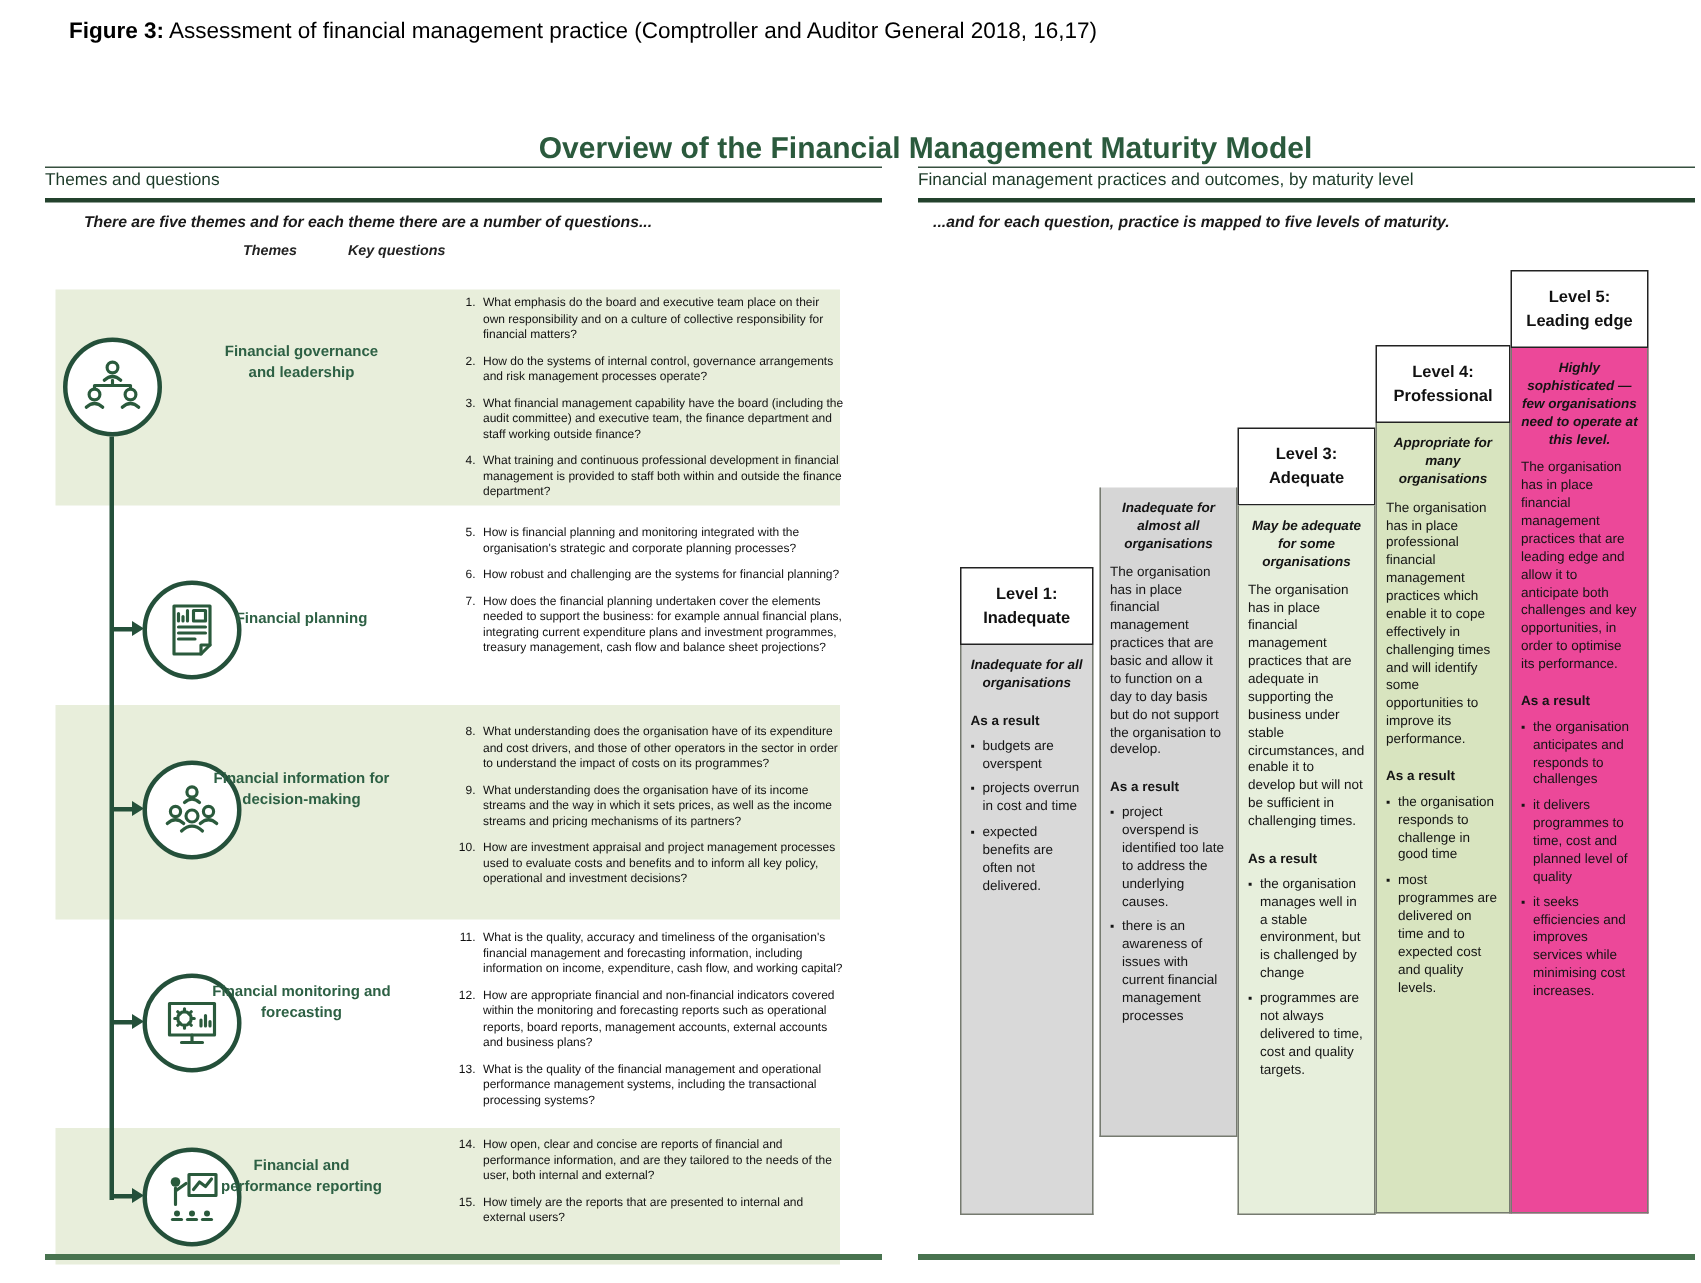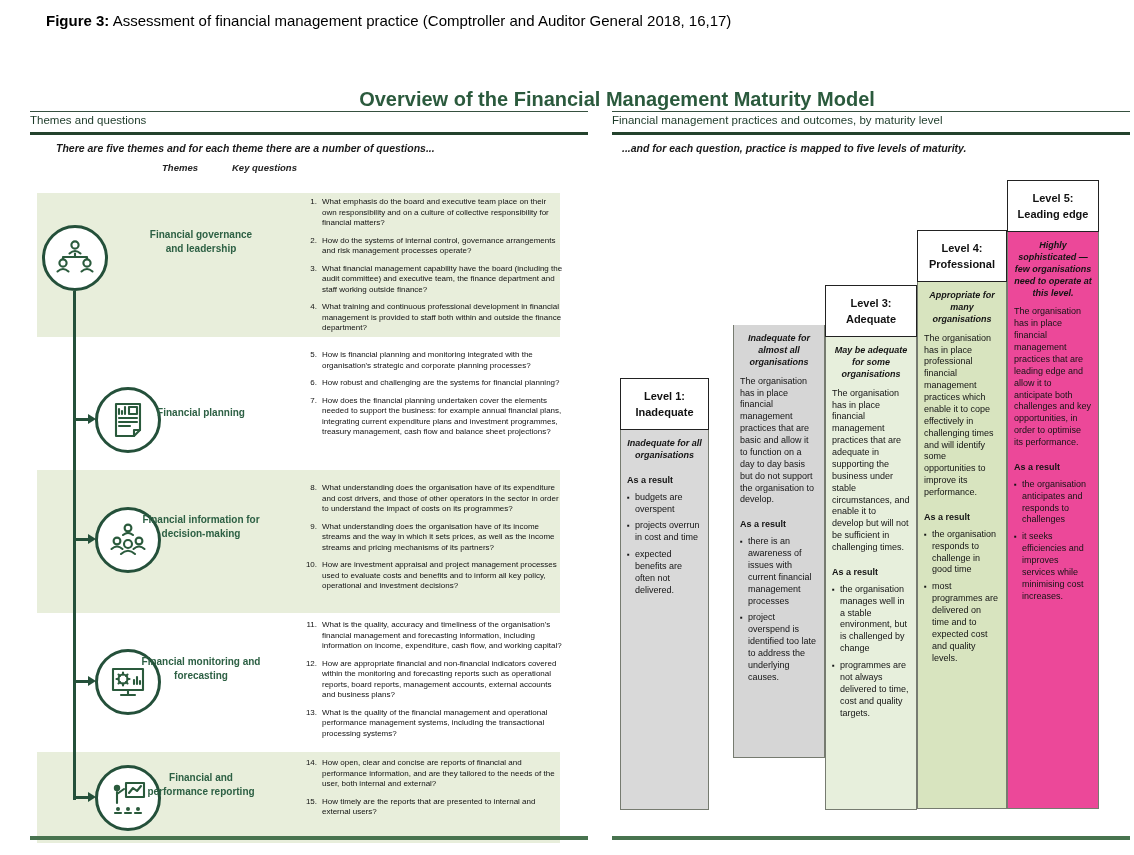--- a/index.html
+++ b/index.html
@@ -52,21 +52,21 @@
   .qn{flex:none;width:16px;text-align:right;padding-right:5px;}
   .qt{flex:1;}
 
   
   .col{position:absolute;box-sizing:border-box;}
   .col-header{box-sizing:border-box;border:1px solid #222;background:#fff;height:52px;
               display:flex;flex-direction:column;align-items:center;justify-content:center;
               gap:4px;font-size:11px;font-weight:bold;color:#111;text-align:center;}
   .col-body{box-sizing:border-box;border:1px solid #767b70;border-top:none;
             padding:8px 6px;font-size:9px;line-height:1.32;color:#141414;}
-  .col1{left:620px;width:89px;top:378px;} .col1 .col-body{height:380px;}
+  .col1{left:640px;width:89px;top:378px;} .col1 .col-body{height:380px;}
   .col2{left:733px;width:92px;top:325px;} .col2 .col-body{height:433px;}
   .col3{left:825px;width:92px;top:285px;} .col3 .col-body{height:473px;}
   .col4{left:917px;width:90px;top:230px;} .col4 .col-body{height:527px;}
   .col5{left:1007px;width:92px;top:180px;} .col5 .col-body{height:577px;}
   .suit{font-weight:bold;font-style:italic;text-align:center;margin-bottom:7px;}
   .result-label{font-weight:bold;margin-top:13px;margin-bottom:5px;}
   .bullet{display:flex;margin-bottom:5px;}
   .bullet::before{content:"▪";flex:none;width:8px;font-size:8px;line-height:12px;}
 
   
@@ -261,24 +261,24 @@
         </div>
     </div>
   </div>
 
   <div class="col col2">
     <div class="col-body" style="background: rgb(214, 214, 214);">
       <div class="suit">Inadequate for almost all organisations</div>
       <div>The organisation has in place financial management practices that are basic and allow it to function on a day to day basis but do not support the organisation to develop.</div>
       <div class="result-label">As a result</div>
       <div class="bullet">
+          <span>project overspend is identified too late to address the underlying causes.</span>
+        </div>
+      <div class="bullet">
           <span>there is an awareness of issues with current financial management processes</span>
-        </div>
-      <div class="bullet">
-          <span>project overspend is identified too late to address the underlying causes.</span>
         </div>
     </div>
   </div>
 
   <div class="col col3">
     <div class="col-header">
       <div>Level 3:</div>
       <div>Adequate</div>
     </div>
     <div class="col-body" style="background: rgb(231, 239, 220);">
@@ -318,20 +318,23 @@
       <div>Leading edge</div>
     </div>
     <div class="col-body" style="background: #ec4899;">
       <div class="suit">Highly sophisticated — few organisations need to operate at this level.</div>
       <div>The organisation has in place financial management practices that are leading edge and allow it to anticipate both challenges and key opportunities, in order to optimise its performance.</div>
       <div class="result-label">As a result</div>
       <div class="bullet">
           <span>the organisation anticipates and responds to challenges</span>
         </div>
       <div class="bullet">
+          <span>it delivers programmes to time, cost and planned level of quality</span>
+        </div>
+      <div class="bullet">
           <span>it seeks efficiencies and improves services while minimising cost increases.</span>
         </div>
     </div>
   </div>
 
   <div class="foot-rule" style="left:30px;width:558px;"></div>
   <div class="foot-rule" style="left:612px;width:518px;"></div>
 
 </div>
 

